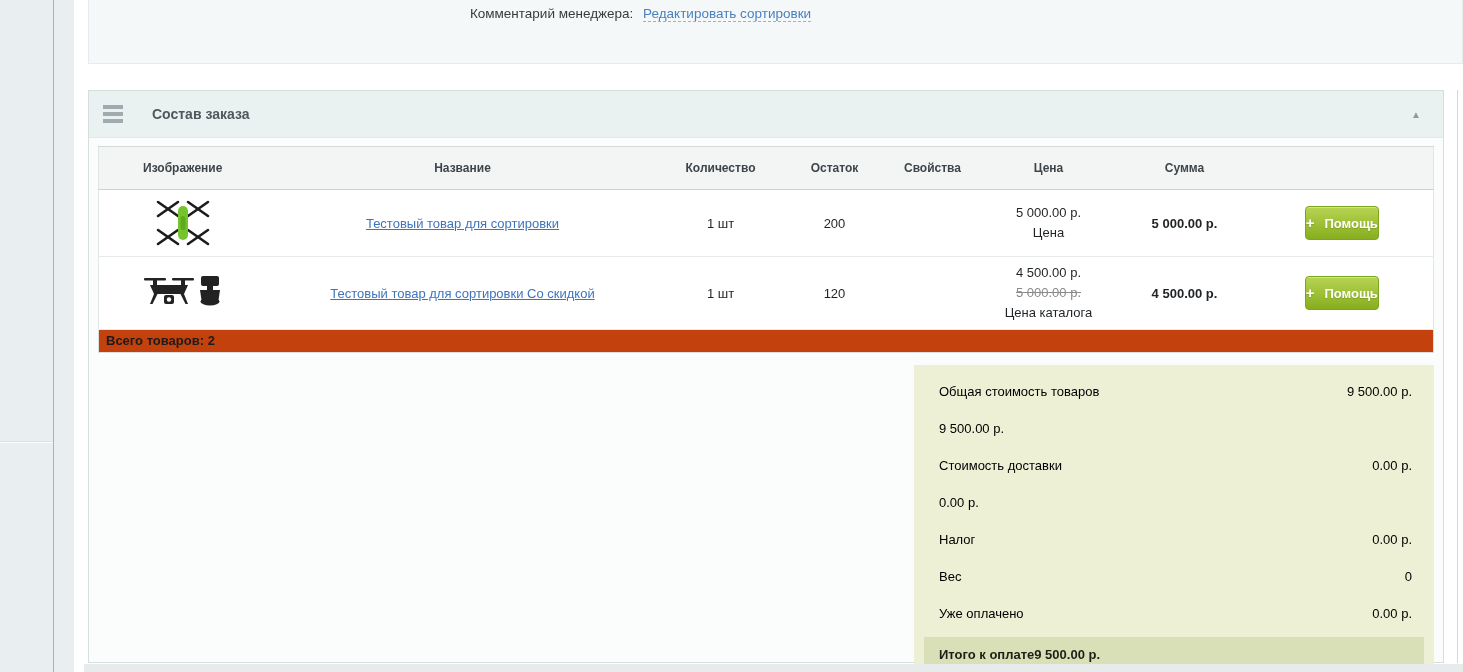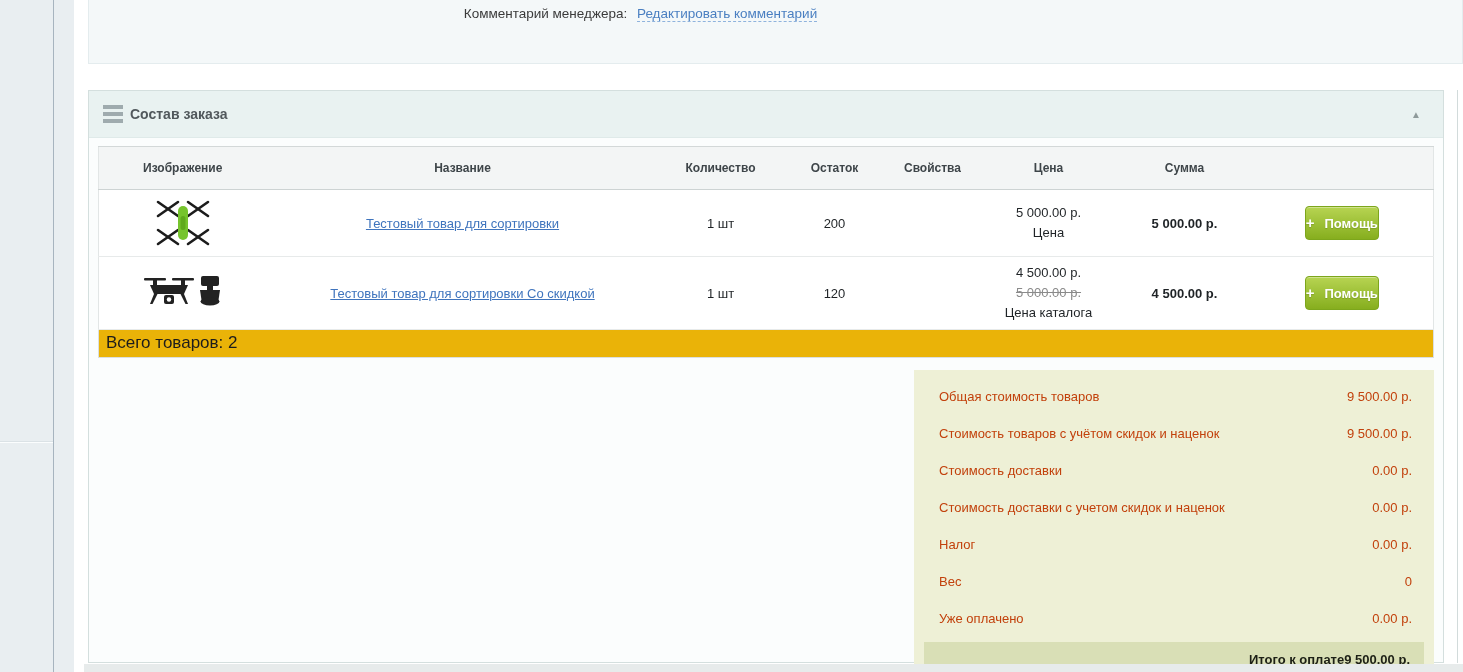--- a/index.html
+++ b/index.html
@@ -33,21 +33,21 @@
     background:#fbfdfd; border:1px solid #d4dfde;
   }
   .right-line { position:absolute; left:1457px; top:90px; width:1px; height:573px; background:#d2dbdb; }
 
   .panel-header {
     height:47px; background:#e9f2f1; display:flex; align-items:center;
     padding:0 14px; border-bottom:1px solid #dfeae9;
   }
   .menu-icon { width:20px; display:inline-block; cursor:pointer; }
   .menu-icon i { display:block; height:4px; background:#9fabae; margin:3px 0; }
-  .panel-title { margin-left:7px; font-weight:bold; font-size:14px; color:#51585c; }
+  .panel-title { margin-left:29px; font-weight:bold; font-size:14px; color:#51585c; }
   .collapse-btn { margin-left:auto; color:#8f9b9b; font-size:10px; cursor:pointer; padding:4px 8px; }
 
   .panel-body { padding:8px 9px; }
 
   
   table.items { width:100%; border-collapse:collapse; background:#fff; table-layout:fixed; }
   table.items thead th {
     background:#f3f5f5; border-top:1px solid #d3d8d8; border-bottom:1px solid #cdd3d3;
     font-size:12px; font-weight:bold; color:#3e4549; padding:14px 8px; text-align:center;
   }
@@ -72,52 +72,52 @@
   .help-button {
     display:inline-block; background:linear-gradient(#b7d452,#86ae1e);
     border:1px solid #7da61c; border-radius:4px; color:#fff; font-weight:bold;
     font-size:13px; padding:7px 0 8px; cursor:pointer;
     box-shadow:inset 0 1px 0 rgba(255,255,255,.35);
     text-shadow:0 1px 1px rgba(0,0,0,.15); white-space:nowrap;
   }
   .plus-icon { font-size:15px; margin-right:10px; font-weight:bold; }
 
   .totals-row {
-    border:1px solid #dbdfdf; border-top:none; background:#eab308;
-    padding:3px 7px 4px; font-weight:normal; font-size:17px; color:#1c1c1c;
+    border:1px solid #dbdfdf; border-top:none; background:#c2410c;
+    padding:3px 7px 4px; font-weight:bold; font-size:13px; color:#1c1c1c;
   }
 
   
   .summary-box {
     margin:12px 0 0 auto; width:520px; background:#eef0d6; padding:8px 0 12px;
   }
   .summary-row {
     display:flex; justify-content:space-between; align-items:baseline;
-    padding:11px 22px 11px 25px; font-size:13px; color:#c2410c;
+    padding:11px 22px 11px 25px; font-size:13px; color:#000000;
   }
   .summary-total {
-    margin:5px 10px 0; background:#d9dfb6; display:flex; justify-content:flex-end;
+    margin:5px 10px 0; background:#d9dfb6; display:flex; justify-content:flex-start;
     align-items:baseline; padding:10px 14px 10px 15px; font-weight:bold; font-size:13px; color:#1d2016;
   }
 
   .bottom-strip { position:absolute; left:84px; top:664px; right:0; height:8px; background:#e7ebeb; }
 
   .product-img { display:inline-block; vertical-align:middle; }
 </style>
 </head>
 <body>
 
 <div class="sidebar">
   <div class="sidebar-divider"></div>
 </div>
 <div class="sidebar-vline"></div>
 
 <div class="comment-panel">
   <span>Комментарий менеджера:</span>
-  <a class="comment-link">Редактировать комментарий</a>
+  <a class="comment-link">Редактировать сортировки</a>
 </div>
 
 <div class="order-panel">
   <div class="panel-header">
     <span class="menu-icon">
         <i></i>
         <i></i>
         <i></i>
       </span>
     <span class="panel-title">Состав заказа</span>
@@ -220,29 +220,27 @@
       <span>Всего товаров:</span>
       <span>2</span>
     </div>
 
     <div class="summary-box">
       <div class="summary-row">
         <span>Общая стоимость товаров</span>
         <span>9 500.00 р.</span>
       </div>
       <div class="summary-row">
-        <span>Стоимость товаров с учётом скидок и наценок</span>
         <span>9 500.00 р.</span>
       </div>
       <div class="summary-row">
         <span>Стоимость доставки</span>
         <span>0.00 р.</span>
       </div>
       <div class="summary-row">
-        <span>Стоимость доставки с учетом скидок и наценок</span>
         <span>0.00 р.</span>
       </div>
       <div class="summary-row">
         <span>Налог</span>
         <span>0.00 р.</span>
       </div>
       <div class="summary-row">
         <span>Вес</span>
         <span>0</span>
       </div>

